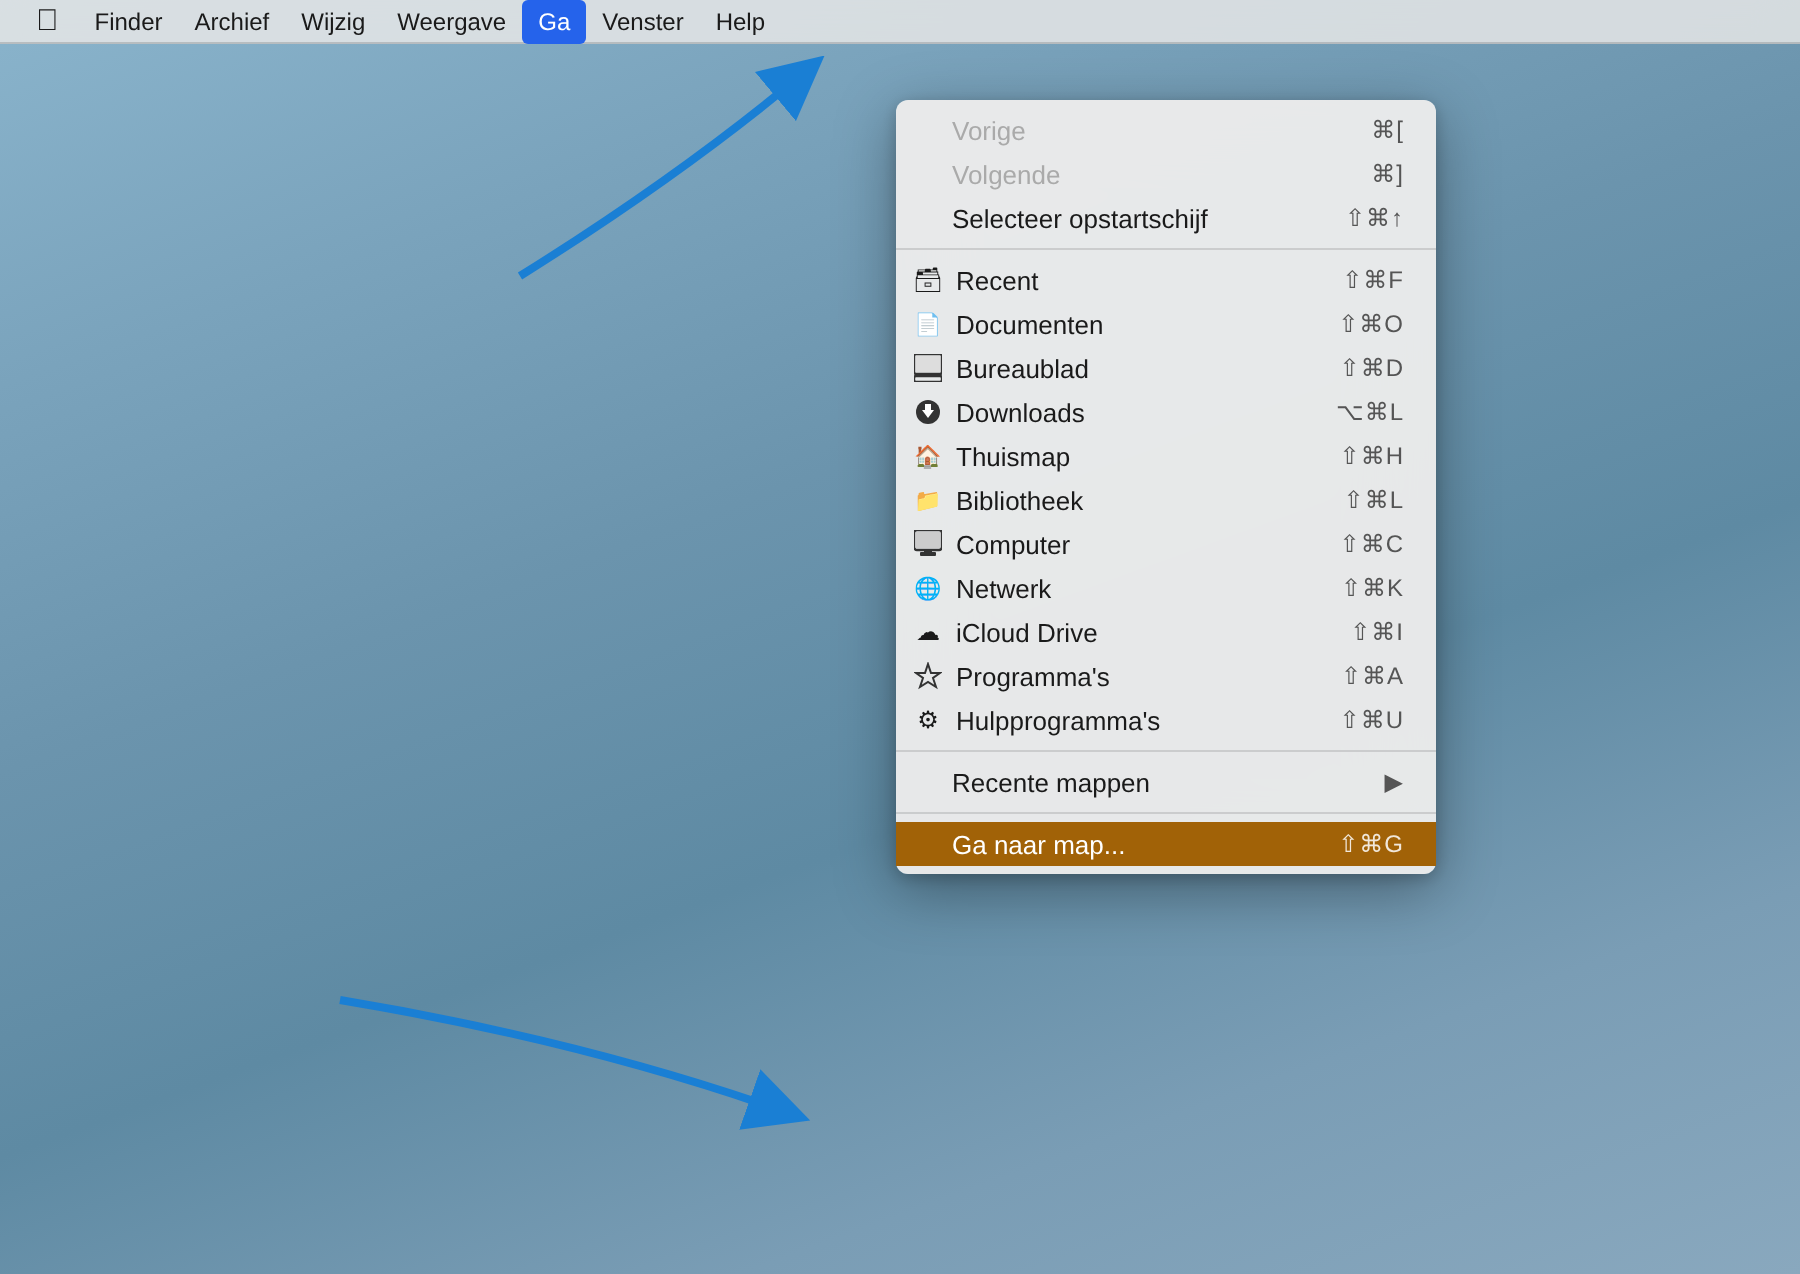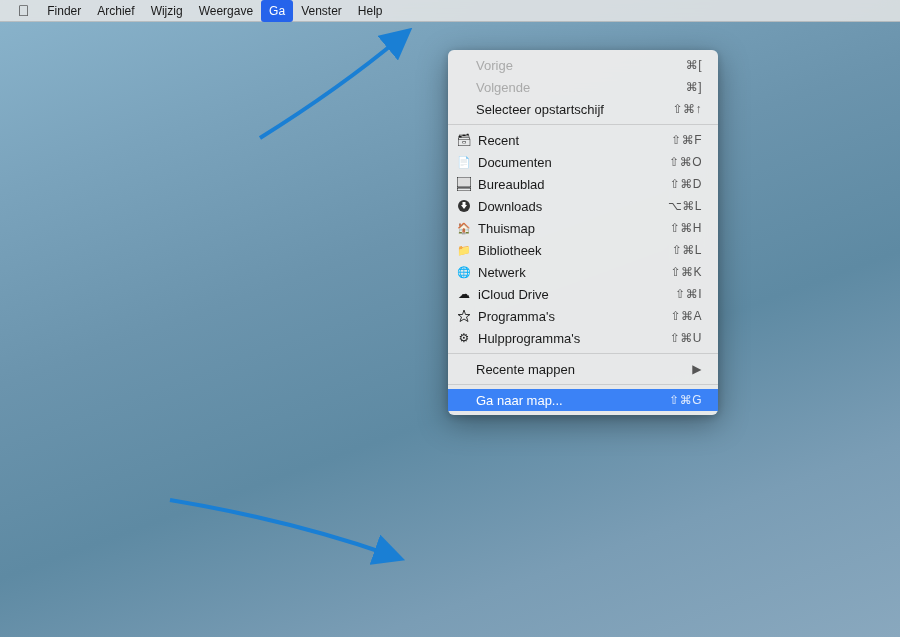--- a/index.html
+++ b/index.html
@@ -239,20 +239,34 @@
     </div>
 
     <div class="menu-item">
       <div class="menu-item-left">
         <span class="menu-icon" style="font-size:11px;">📁</span>
         <span>Bibliotheek</span>
       </div>
       <span class="shortcut">⇧⌘L</span>
     </div>
 
+    <div class="menu-item">
+      <div class="menu-item-left">
+        <span class="menu-icon">
+          <svg width="14" height="14" viewBox="0 0 14 14">
+              <rect x="0" y="0" width="14" height="10" rx="1.5" fill="none" stroke="#333" stroke-width="1.2"></rect>
+              <rect x="1" y="1" width="12" height="8" fill="#ccc"></rect>
+              <rect x="3" y="11" width="8" height="2" rx="0.5" fill="#333"></rect>
+              <rect x="5" y="10" width="4" height="1" fill="#333"></rect>
+            </svg>
+        </span>
+        <span>Computer</span>
+      </div>
+      <span class="shortcut">⇧⌘C</span>
+    </div>
 
 
     <div class="menu-item">
       <div class="menu-item-left">
         <span class="menu-icon" style="font-size:11px;">🌐</span>
         <span>Netwerk</span>
       </div>
       <span class="shortcut">⇧⌘K</span>
     </div>
 
@@ -286,21 +300,21 @@
 
     <div class="menu-separator"></div>
 
     <div class="menu-item-no-icon">
       <span>Recente mappen</span>
       <span class="shortcut">▶</span>
     </div>
 
     <div class="menu-separator"></div>
 
-    <div class="menu-item-no-icon highlighted" style="background:#3b82f6; color:white;">
+    <div class="menu-item-no-icon highlighted" style="background:#a16207; color:white;">
       <span>Ga naar map...</span>
       <span class="shortcut" style="color:rgba(255,255,255,0.85);">⇧⌘G</span>
     </div>
 
 
   </div>
 
 </div>
 
 </body></html>

